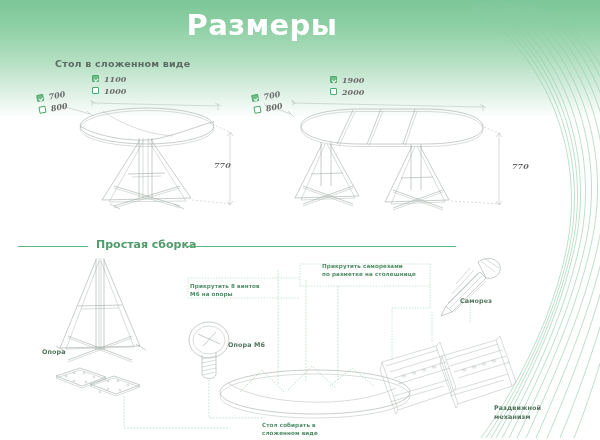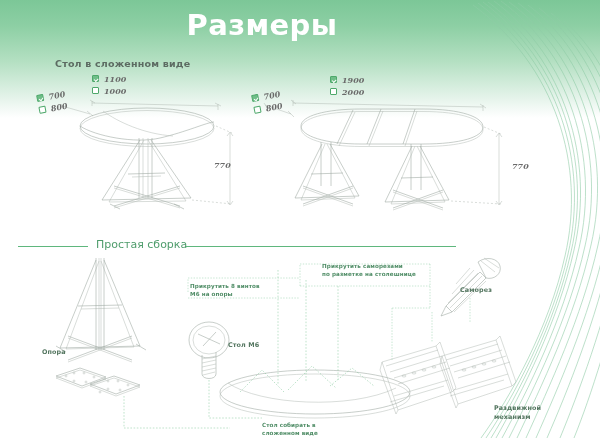--- a/index.html
+++ b/index.html
@@ -55,21 +55,21 @@
   
   .mtext{
     position:absolute;font-size:8px;color:#6a6a6a;font-style:italic;font-weight:bold;
     font-family:"DejaVu Serif","Liberation Serif",serif;white-space:nowrap;
   }
 
   
   .assy-head{position:absolute;left:18px;top:238px;width:440px;height:16px;}
   .assy-line{position:absolute;top:8px;height:1px;background:#5FB77D;}
   .assy-label{
-    position:absolute;left:78px;top:0px;font-size:11px;font-weight:normal;color:#4E9C6B;
+    position:absolute;left:78px;top:0px;font-size:11px;font-weight:bold;color:#4E9C6B;
     white-space:nowrap;
   }
 
   
   .plabel{
     position:absolute;font-size:5.6px;color:#4E8C65;font-weight:bold;
     line-height:1.45;white-space:pre-line;letter-spacing:.1px;
   }
   .plabel.dark{color:#53755F;}
   .plabel.big{font-size:6.4px;}
@@ -344,23 +344,23 @@
           <ellipse cx="494" cy="111" rx="2" ry="1"></ellipse>
       </g>
       <path class="metal" d="M436 96 L440 92 L456 138 L452 142"></path>
       <path class="metal" d="M496 90 L500 86 L516 132 L512 136"></path>
     </g>
 
   </svg>
 
   <div class="plabel big dark" style="left:42px;top:348px;">Опора</div>
 
-  <div class="plabel big dark" style="left:228px;top:341px;">Стол М6</div>
-
-  <div class="plabel big dark" style="left:460px;top:286px;">Саморез</div>
+  <div class="plabel big dark" style="left:228px;top:341px;">Опора М6</div>
+
+  <div class="plabel big dark" style="left:460px;top:297px;">Саморез</div>
 
   <div class="plabel big dark" style="left:494px;top:404px;">Раздвижной
 механизм</div>
 
   <div class="plabel" style="left:190px;top:282px;">Прикрутить 8 винтов
 М6 на опоры</div>
 
   <div class="plabel" style="left:322px;top:262px;">Прикрутить саморезами
 по разметке на столешнице</div>
 

